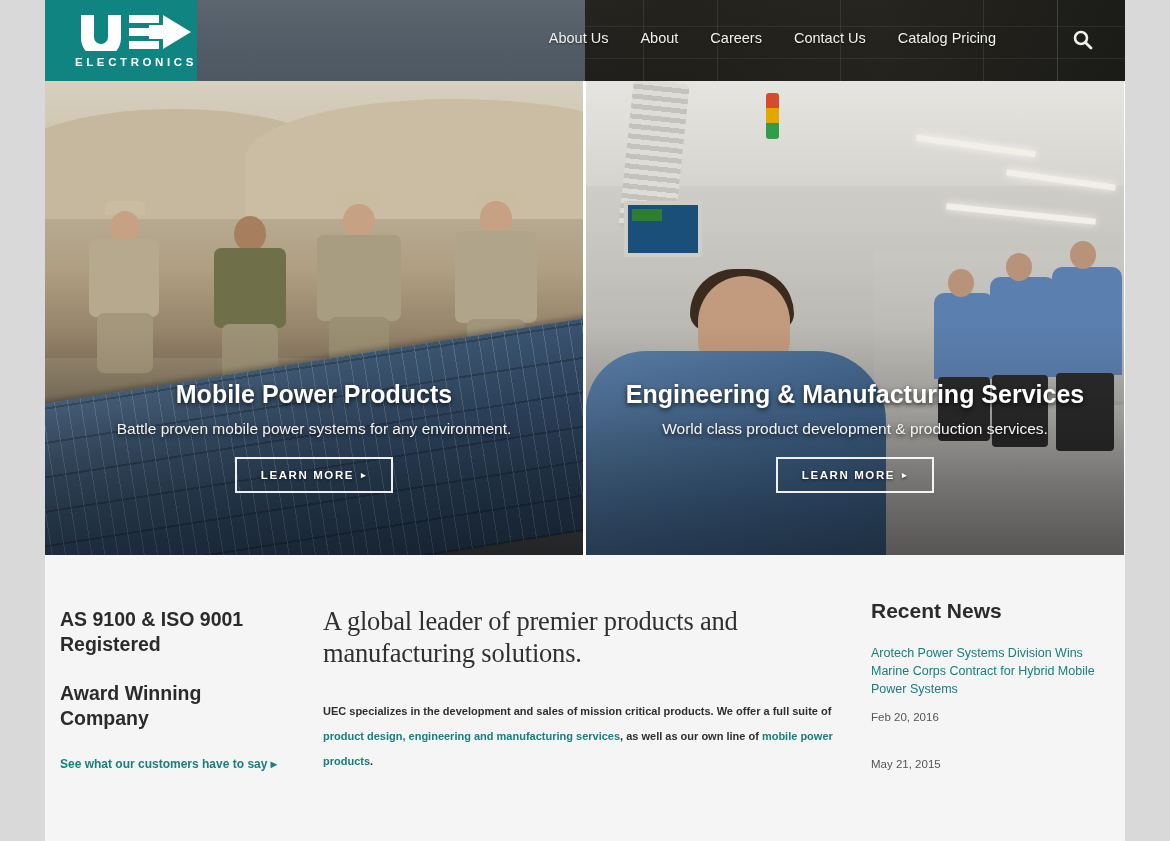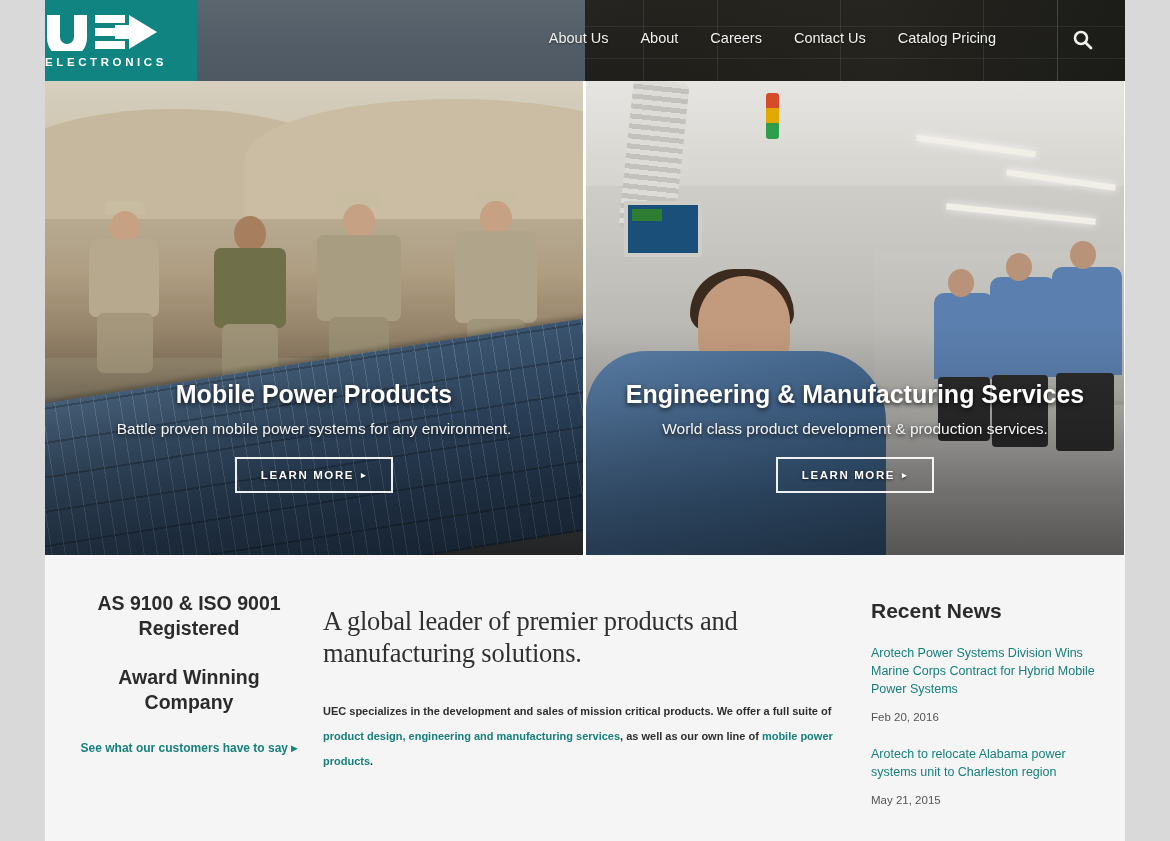--- a/index.html
+++ b/index.html
@@ -46,21 +46,21 @@
   }
   .hp-h {
     position: absolute; left: 0; width: 540px; height: 1px;
     background: rgba(255,255,255,0.07);
   }
   #logo-block {
     position: absolute; left: 0; top: 0;
     width: 152px; height: 81px;
     background: #0f8480;
     display: flex; flex-direction: column;
-    align-items: flex-start; justify-content: center;
+    align-items: flex-end; justify-content: center;
   }
   #logo-mark { width: 118px; height: 38px; display: block; }
   #logo-word {
     color: #ffffff; font-size: 11.5px; font-weight: 700;
     letter-spacing: 3.6px; margin-top: 5px;
     font-family: "Liberation Sans", sans-serif;
   }
   #tagline {
     position: absolute; left: 223px; top: 24px;
     color: #ffffff; font-size: 13.5px; font-weight: 700;
@@ -190,21 +190,21 @@
     cursor: pointer; text-shadow: 0 1px 3px rgba(0,0,0,0.7);
   }
   .lm-arrow { font-size: 9px; line-height: 1; }
 
   
   #bottom {
     position: relative; width: 1080px; height: 286px;
     background: #f5f5f5; padding-top: 28px;
   }
   #col-left {
-    position: absolute; left: 15px; top: 36px; width: 258px; text-align: center;
+    position: absolute; left: 15px; top: 52px; width: 258px; 
   }
   .cert-line {
     color: #2b2b2b; font-size: 19.5px; font-weight: 700; line-height: 25px;
   }
   .cert-gap { height: 24px; }
   #testimonial-link {
     display: inline-block; margin-top: 26px;
     color: #17807c; font-size: 12px; font-weight: 700; cursor: pointer;
   }
   #col-center {
@@ -397,19 +397,18 @@
     </div>
 
     <div id="col-right">
       <div id="news-heading">Recent News</div>
       <div>
         <div class="news-title">Arotech Power Systems Division Wins Marine Corps Contract for Hybrid Mobile Power Systems</div>
         <div class="news-date">Feb 20, 2016</div>
       </div>
       <div class="news-gap"></div>
       <div>
-        <div class="news-title">Arotech to relocate Alabama power systems unit to Charleston region</div>
         <div class="news-date">May 21, 2015</div>
       </div>
     </div>
 
   </div>
 </div>
 
 </body></html>

